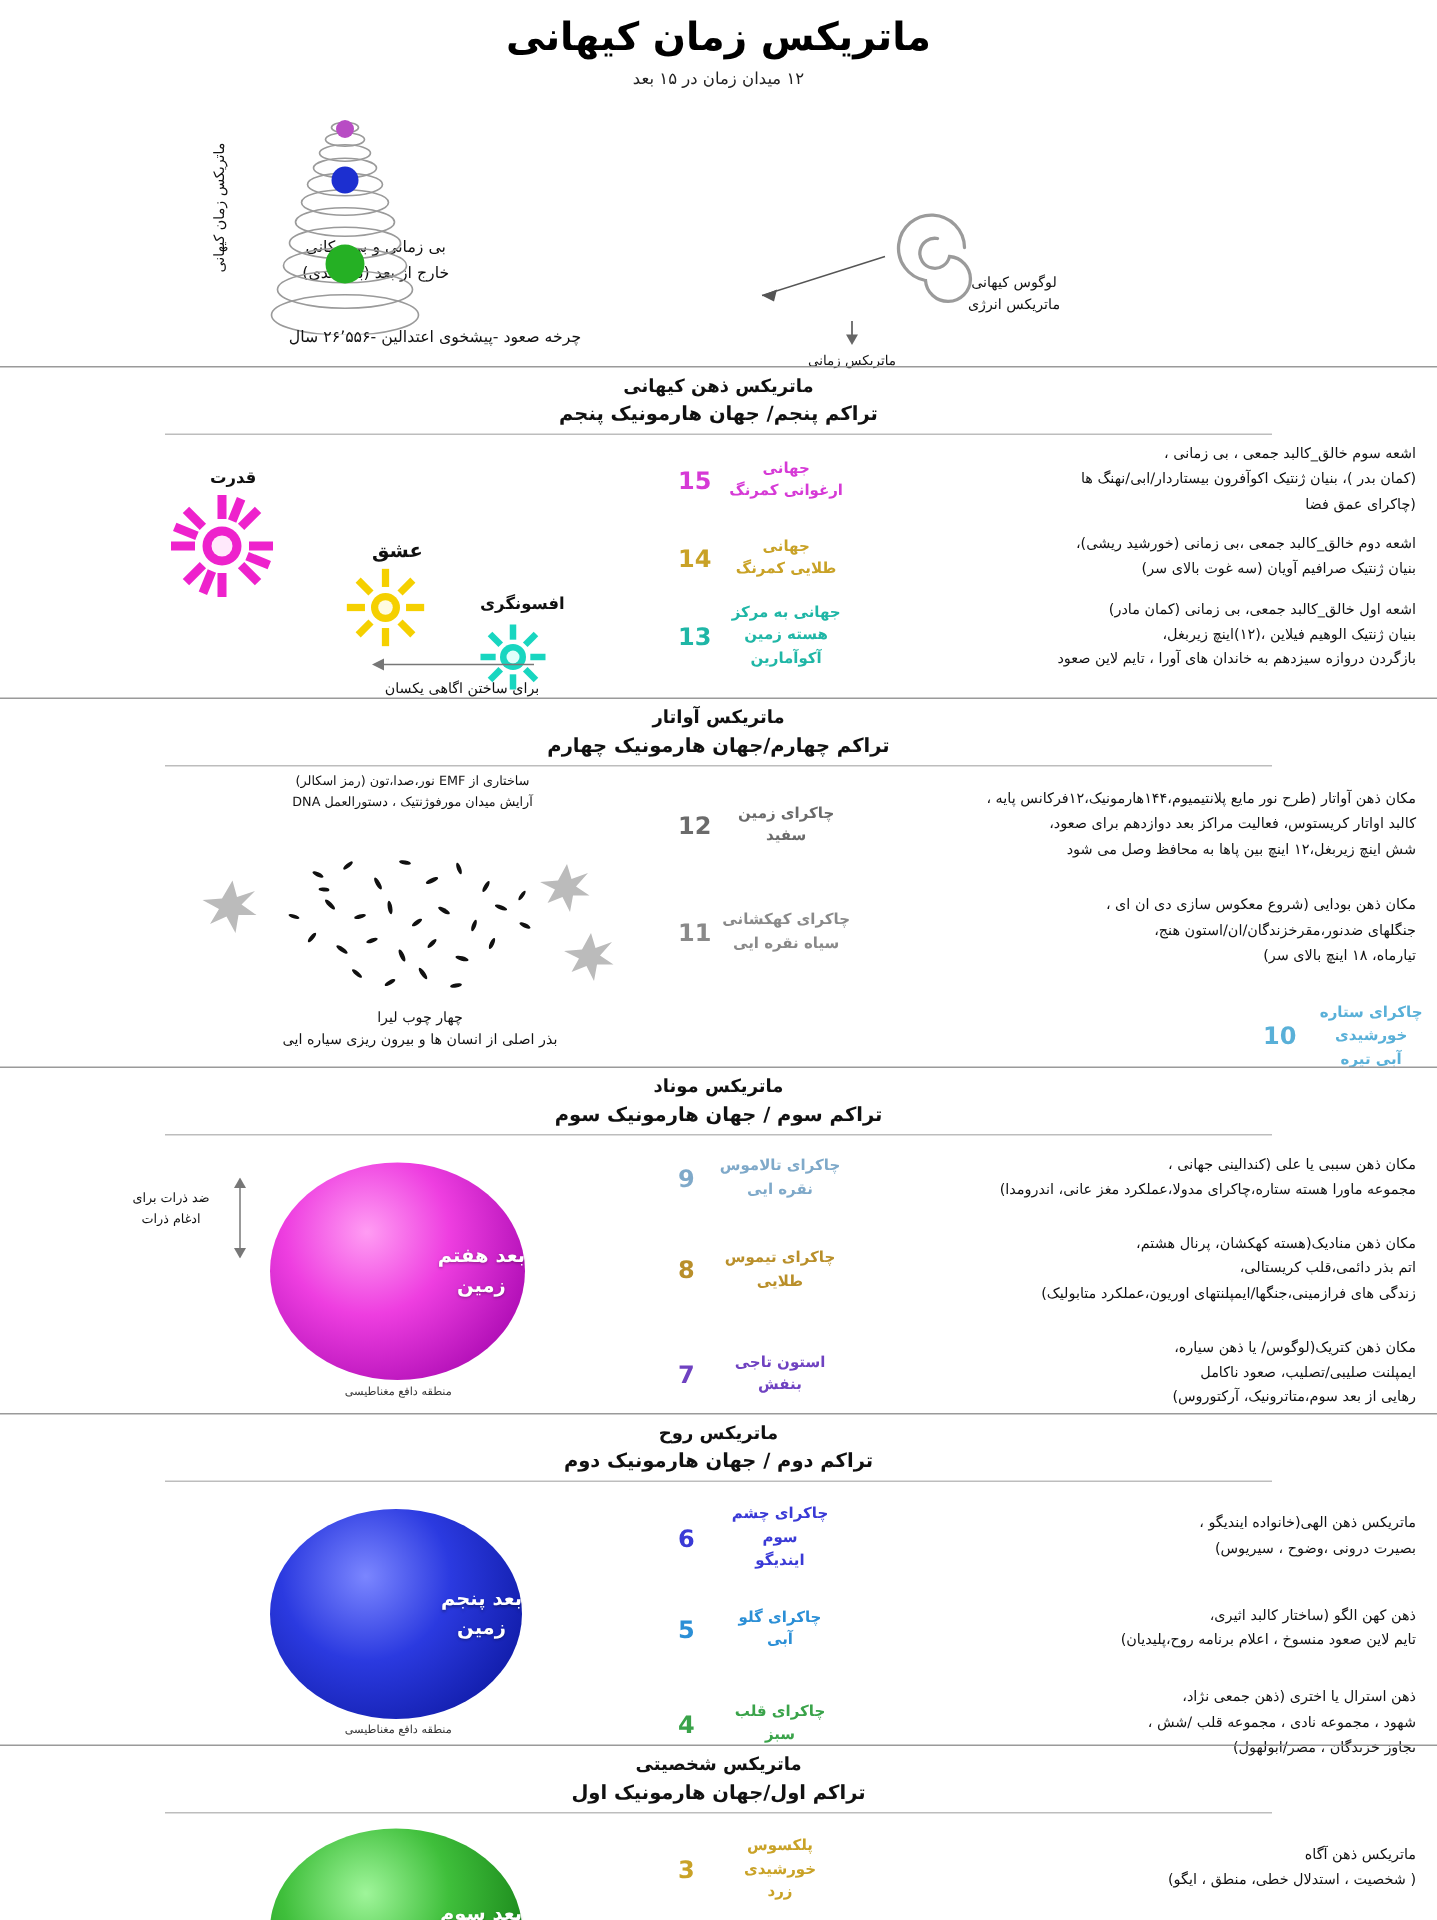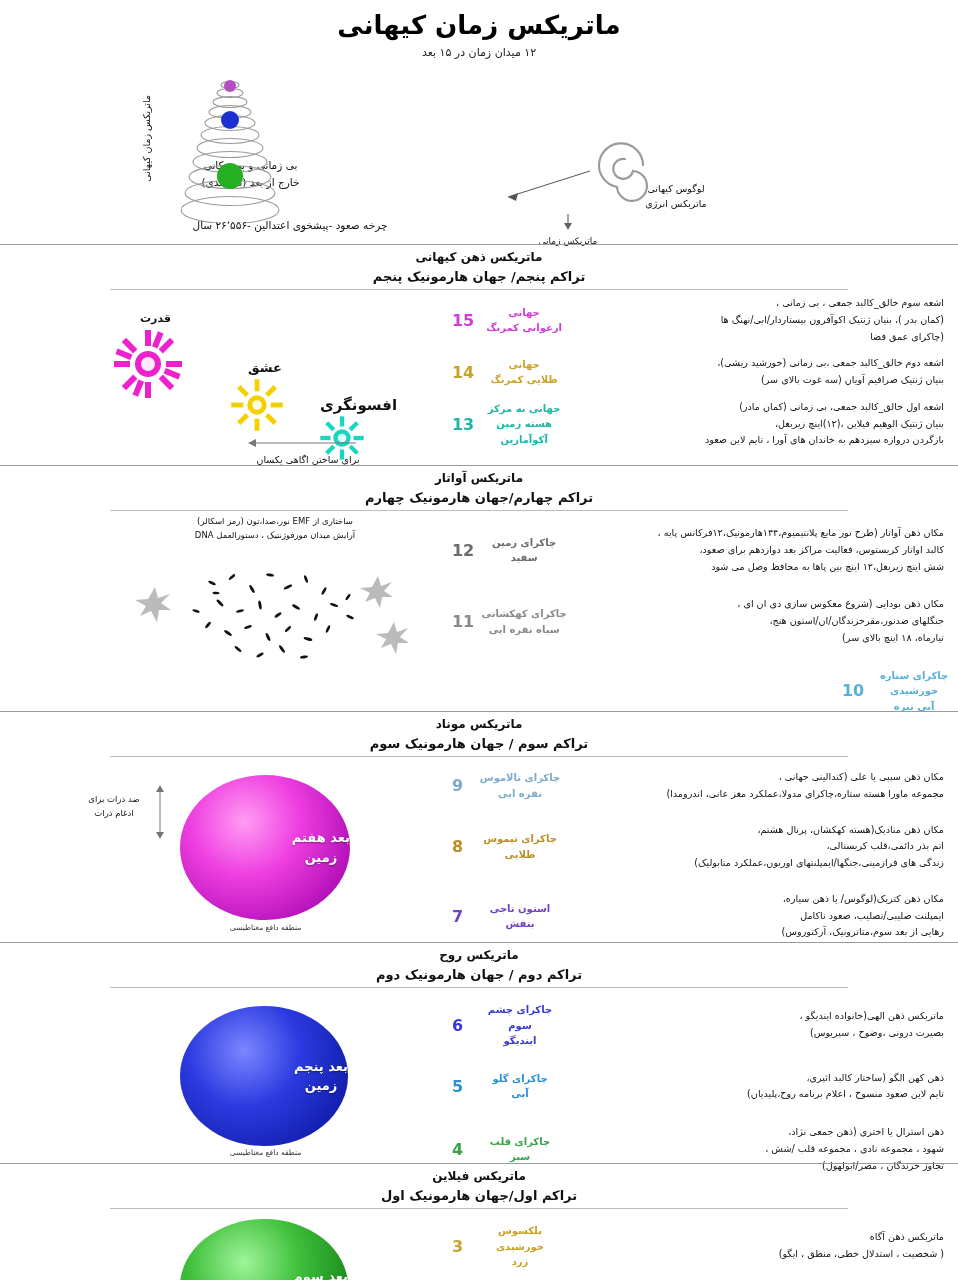--- a/index.html
+++ b/index.html
@@ -240,21 +240,21 @@
             <rect x="33" y="4" width="6" height="15" transform="rotate(45 36 36)"></rect>
             <rect x="33" y="53" width="6" height="15" transform="rotate(45 36 36)"></rect>
             <rect x="4" y="33" width="15" height="6" transform="rotate(45 36 36)"></rect>
             <rect x="53" y="33" width="15" height="6" transform="rotate(45 36 36)"></rect>
           </g>
         </g>
         <circle cx="36" cy="36" r="6" fill="#fffbe0"></circle>
       </svg>
 
       <div class="art" style="left:320px; top:106px;">
-        <div style="font-size:15px; font-weight:bold;text-align:center;">افسونگری</div>
+        <div style="font-size:11px; font-weight:bold;text-align:center;">افسونگری</div>
       </div>
       <svg class="art" style="left:316px; top:122px;" width="52" height="52" viewBox="0 0 72 72">
         <g fill="#18d6c0">
           <circle cx="36" cy="36" r="12"></circle>
           <g>
             <rect x="33" y="6" width="6" height="14"></rect>
               <rect x="33" y="52" width="6" height="14"></rect>
             <rect x="6" y="33" width="14" height="6"></rect>
               <rect x="52" y="33" width="14" height="6"></rect>
             <rect x="33" y="6" width="6" height="14" transform="rotate(45 36 36)"></rect>
@@ -346,20 +346,22 @@
           <ellipse cx="140" cy="96" rx="4" ry="1.4" transform="rotate(-30 140 96)"></ellipse>
           <ellipse cx="162" cy="90" rx="4.5" ry="1.5" transform="rotate(55 162 90)"></ellipse>
           <ellipse cx="184" cy="98" rx="4" ry="1.4" transform="rotate(-10 184 98)"></ellipse>
           <ellipse cx="96" cy="34" rx="3.6" ry="1.3" transform="rotate(5 96 34)"></ellipse>
           <ellipse cx="230" cy="58" rx="4" ry="1.4" transform="rotate(25 230 58)"></ellipse>
           <ellipse cx="228" cy="38" rx="3.8" ry="1.3" transform="rotate(-55 228 38)"></ellipse>
           <ellipse cx="76" cy="52" rx="3.8" ry="1.3" transform="rotate(18 76 52)"></ellipse>
         </g>
       </svg>
 
+      <div class="art art-cap" style="left: 110px; top: 160px; width: 340px; white-space: pre-line;">چهار چوب لیرا
+بذر اصلی از انسان ها و بیرون ریزی سیاره ایی</div>
     </div>
   </div>
 
   <div class="sect">
     <div class="sect-title">ماتریکس موناد</div>
     <div class="sect-sub">تراکم سوم / جهان هارمونیک سوم</div>
 
     <div class="rows" style="height:185px;">
       <div class="row" style="padding-top:12px;">
         <div class="rightcol">
@@ -461,21 +463,21 @@
                   background:radial-gradient(circle at 38% 32%, #7b86ff 0%, #2b3ae0 40%, #131fae 78%, #060b64 100%);">
         <span style="white-space:pre-line;">بعد پنجم
 زمین</span>
       </div>
 
       <div class="art tiny-note" style="left:178px; top:160px; width:175px;">منطقه دافع مغناطیسی</div>
     </div>
   </div>
 
   <div class="sect">
-    <div class="sect-title">ماتریکس فیلاین</div>
+    <div class="sect-title">ماتریکس شخصیتی</div>
     <div class="sect-sub">تراکم اول/جهان هارمونیک اول</div>
 
     <div class="rows" style="height:150px;">
       <div class="row" style="padding-top:14px;">
         <div class="rightcol">
             <div class="desc" style="white-space:pre-line;">ماتریکس ذهن آگاه
 ( شخصیت ، استدلال خطی، منطق ، ایگو)</div>
           </div>
         <div class="chakra">
           <div class="num c3">3</div>

